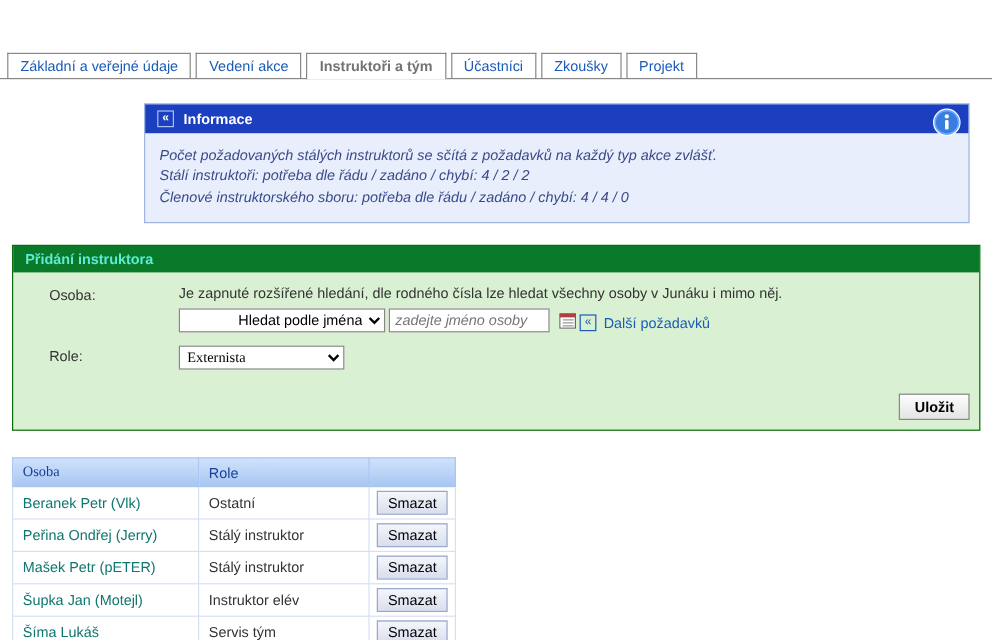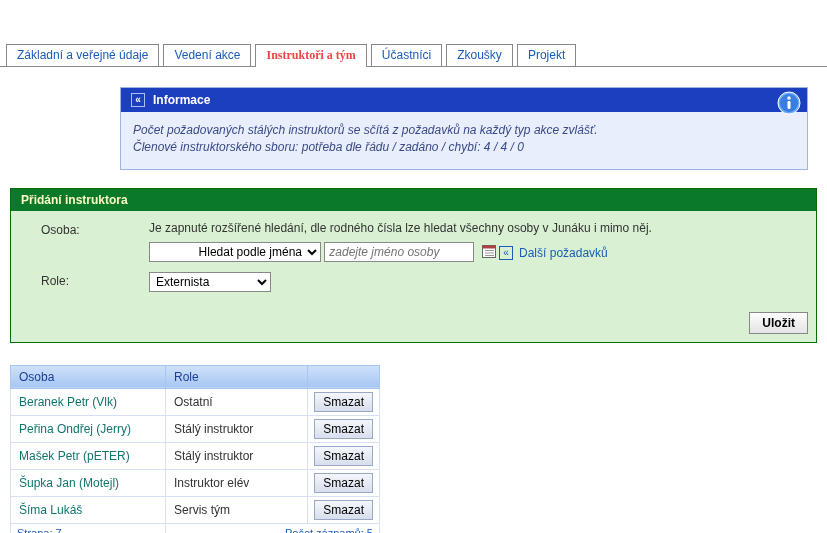--- a/index.html
+++ b/index.html
@@ -25,26 +25,25 @@
     border-bottom: none;
     padding: 3px 10px;
     background: #fff;
     color: #1a5cb8;
     font-size: 12px;
     cursor: pointer;
     position: relative;
     margin-top: 40px;
   }
   .tab.active {
-    color: #ef4444;
+    color: #737373;
     font-weight: bold;
     background: #fff;
     margin-bottom: -1px;
     padding-bottom: 4px;
-    font-family: Liberation Serif, serif;
   }
 
   
   .info-box {
     margin: 20px 0 18px 120px;
     width: 688px;
     border: 1px solid #9cb6e0;
     background: #e8eefc;
   }
   .info-header {
@@ -85,21 +84,21 @@
   }
 
   
   .add-box {
     margin: 0 10px;
     background: #d9f1d2;
     border: 1px solid #0a6c0a;
   }
   .add-header {
     background: #0a7a2a;
-    color: #fef9c3;
+    color: #5eead4;
     font-weight: bold;
     padding: 4px 10px;
   }
   .add-body {
     padding: 10px 14px 8px 30px;
   }
   .form-row {
     display: flex;
     margin-bottom: 6px;
   }
@@ -117,21 +116,21 @@
     border: 1px solid #888;
     background: #fff;
   }
   .form-field input[type=text] {
     font-size: 12px;
     padding: 2px 4px;
     border: 1px solid #888;
     background: #fff;
     font-style: italic;
     color: #888;
-    width: 150px;
+    width: 134px;
   }
   .cal-icon {
     display: inline-block;
     vertical-align: middle;
     margin-left: 4px;
     cursor: pointer;
   }
   .criteria-toggle {
     color: #1a5cb8;
     cursor: pointer;
@@ -234,20 +233,21 @@
       <svg width="24" height="24" viewBox="0 0 24 24">
         <circle cx="12" cy="12" r="11" fill="#6aa8ff" stroke="#fff" stroke-width="1"></circle>
         <circle cx="12" cy="12" r="9" fill="#3a7de0"></circle>
         <circle cx="12" cy="7" r="1.8" fill="#fff"></circle>
         <rect x="10.5" y="10" width="3" height="8" rx="1.2" fill="#fff"></rect>
       </svg>
     </span>
   </div>
   <div class="info-body">
     <div>Počet požadovaných stálých instruktorů se sčítá z požadavků na každý typ akce zvlášť.</div>
+    <div>Stálí instruktoři: potřeba dle řádu / zadáno / chybí: 4 / 2 / 2</div>
     <div>Členové instruktorského sboru: potřeba dle řádu / zadáno / chybí: 4 / 4 / 0</div>
   </div>
 </div>
 
 <div class="add-box">
   <div class="add-header">Přidání instruktora</div>
   <div class="add-body">
     <div class="form-row">
       <div class="form-label">Osoba:</div>
       <div class="form-field">
@@ -267,35 +267,35 @@
         </span>
         <div class="criteria-toggle">
           <span class="criteria-icon">«</span>
           <span>Další požadavků</span>
         </div>
       </div>
     </div>
     <div class="form-row">
       <div class="form-label">Role:</div>
       <div class="form-field">
-        <select style="width:122px;">
+        <select style="width:138px;font-family:Liberation Serif, serif;">
           <option>Externista</option>
         </select>
       </div>
     </div>
   </div>
   <div class="save-bar">
     <button class="btn btn-save">Uložit</button>
   </div>
 </div>
 
 <table class="data-table">
   <thead>
     <tr>
-      <th style="width:155px;">Osoba</th>
+      <th style="width:155px;font-family:Liberation Serif, serif;">Osoba</th>
       <th>Role</th>
       <th style="width:70px;"></th>
     </tr>
   </thead>
   <tbody>
     <tr>
       <td class="person">Beranek Petr (Vlk)</td>
       <td>Ostatní</td>
       <td class="action"><button class="del-btn">Smazat</button></td>
     </tr>

